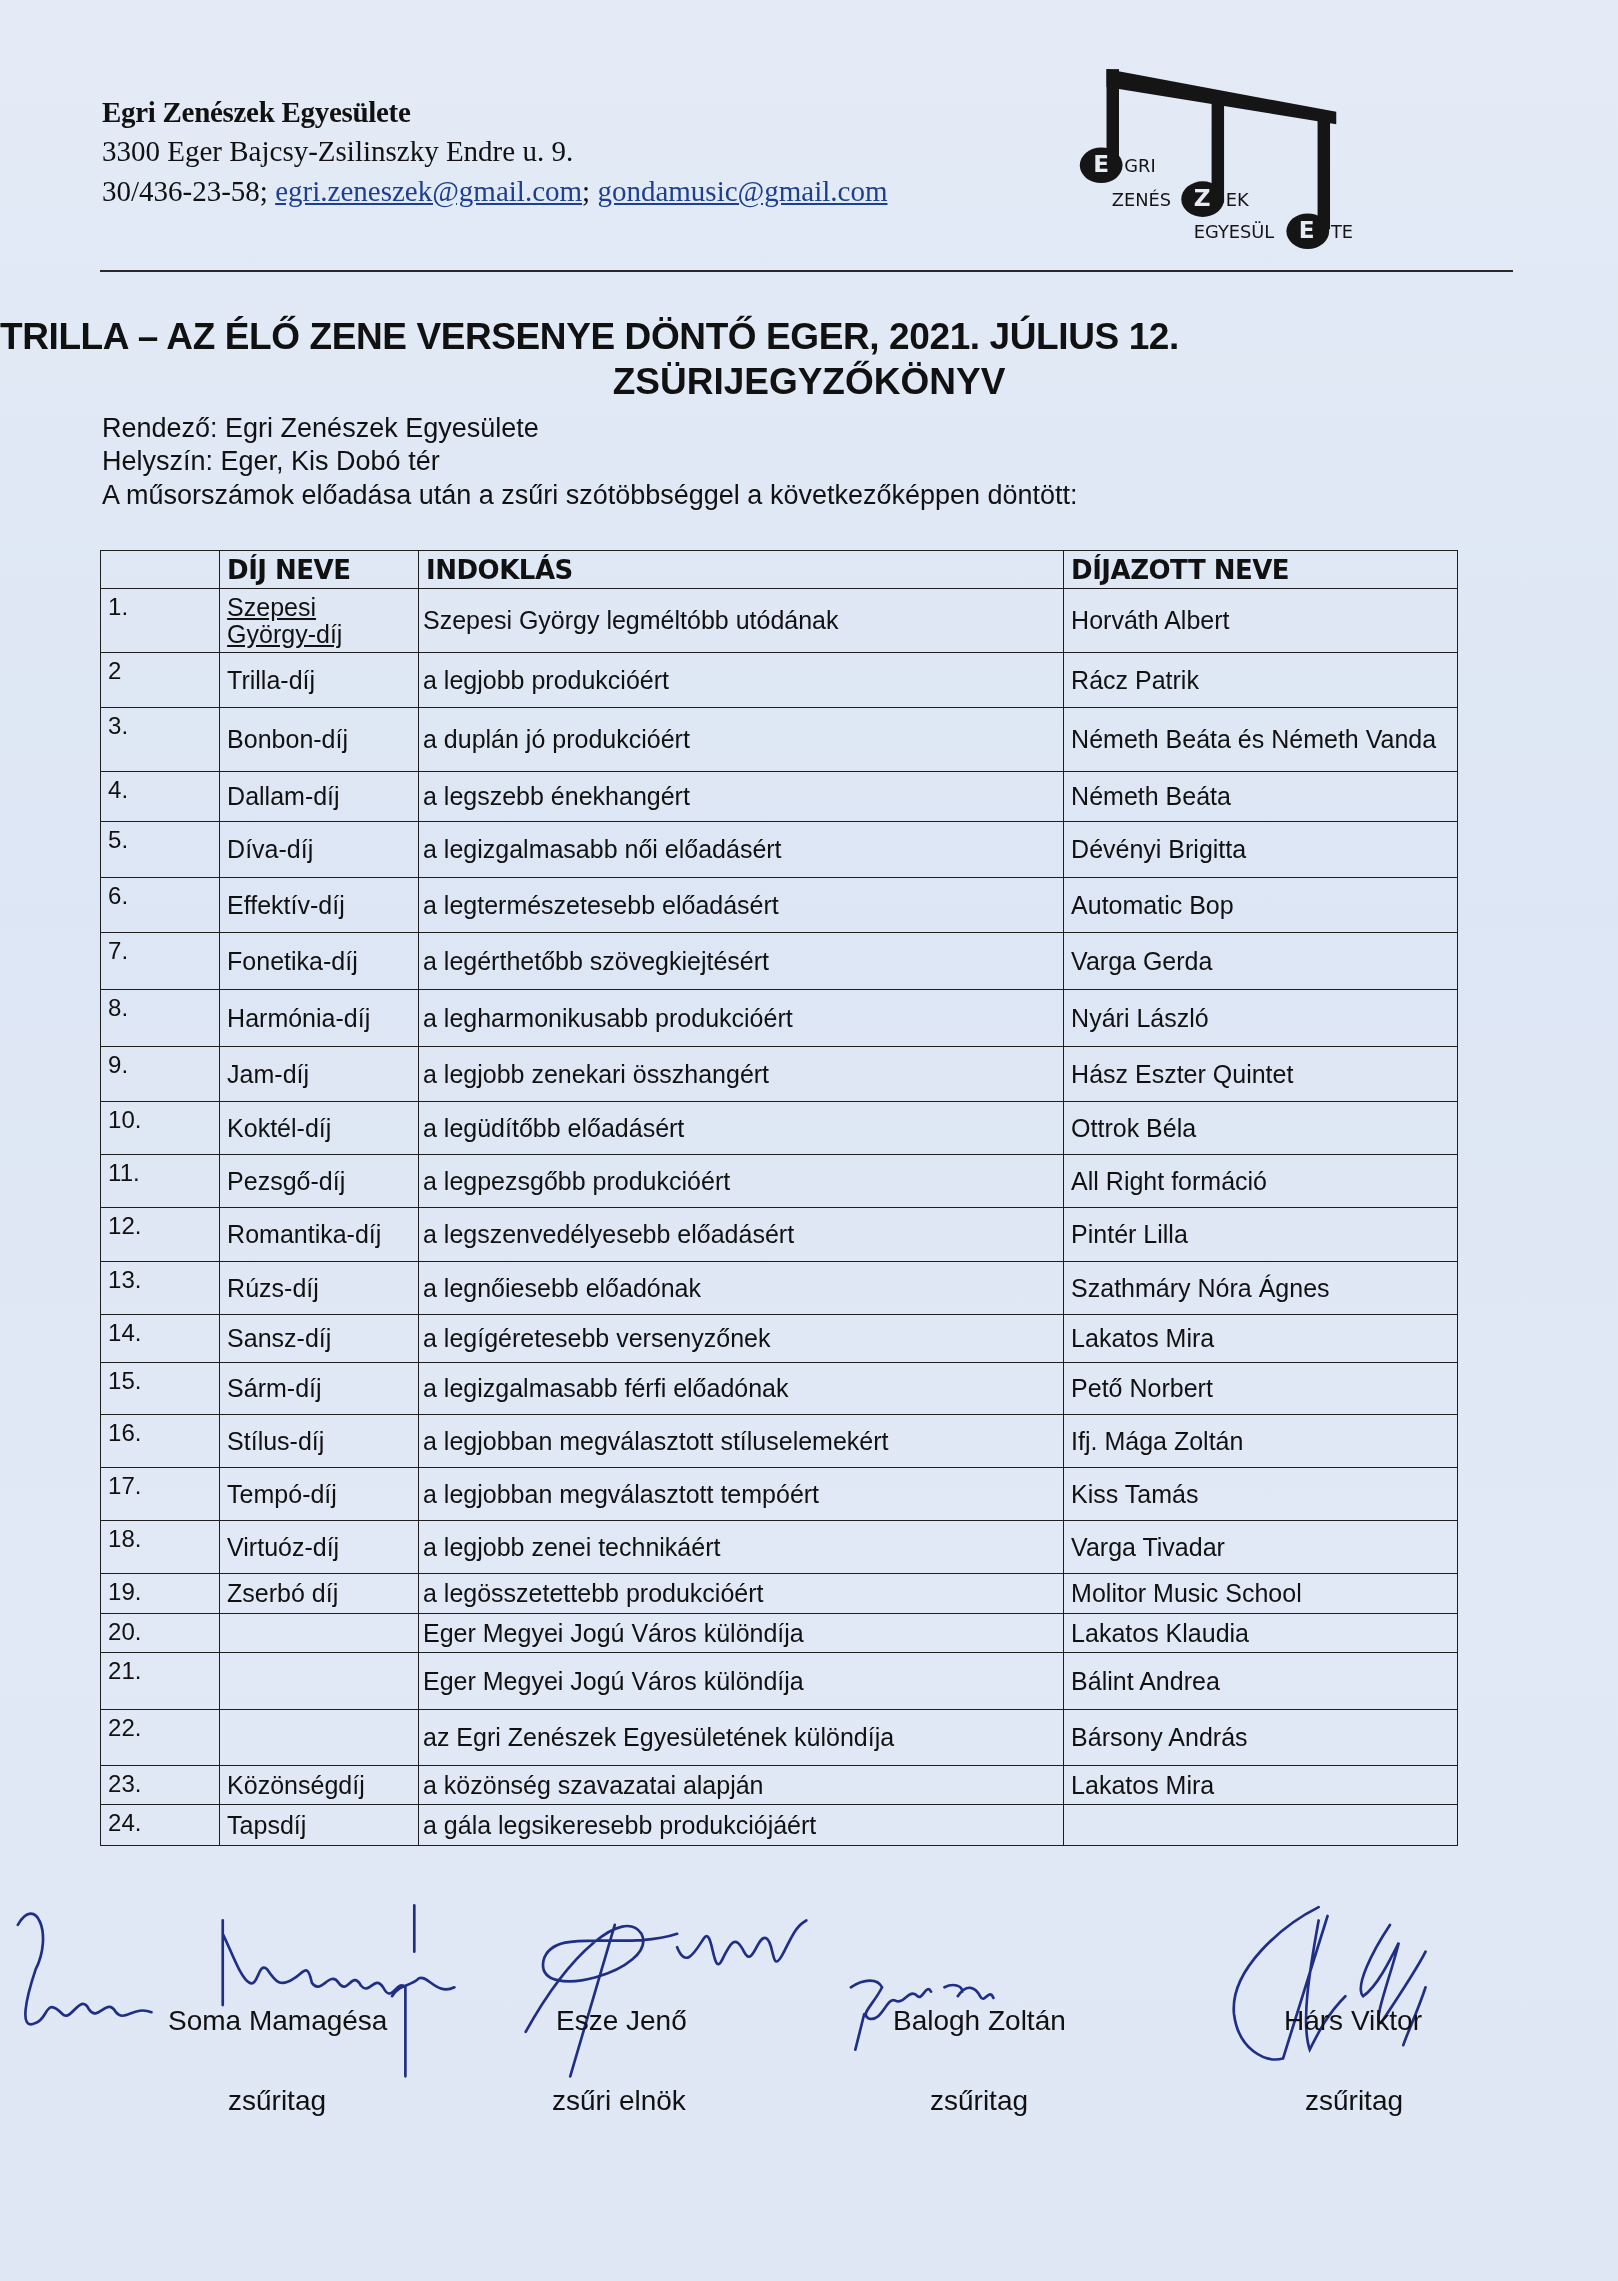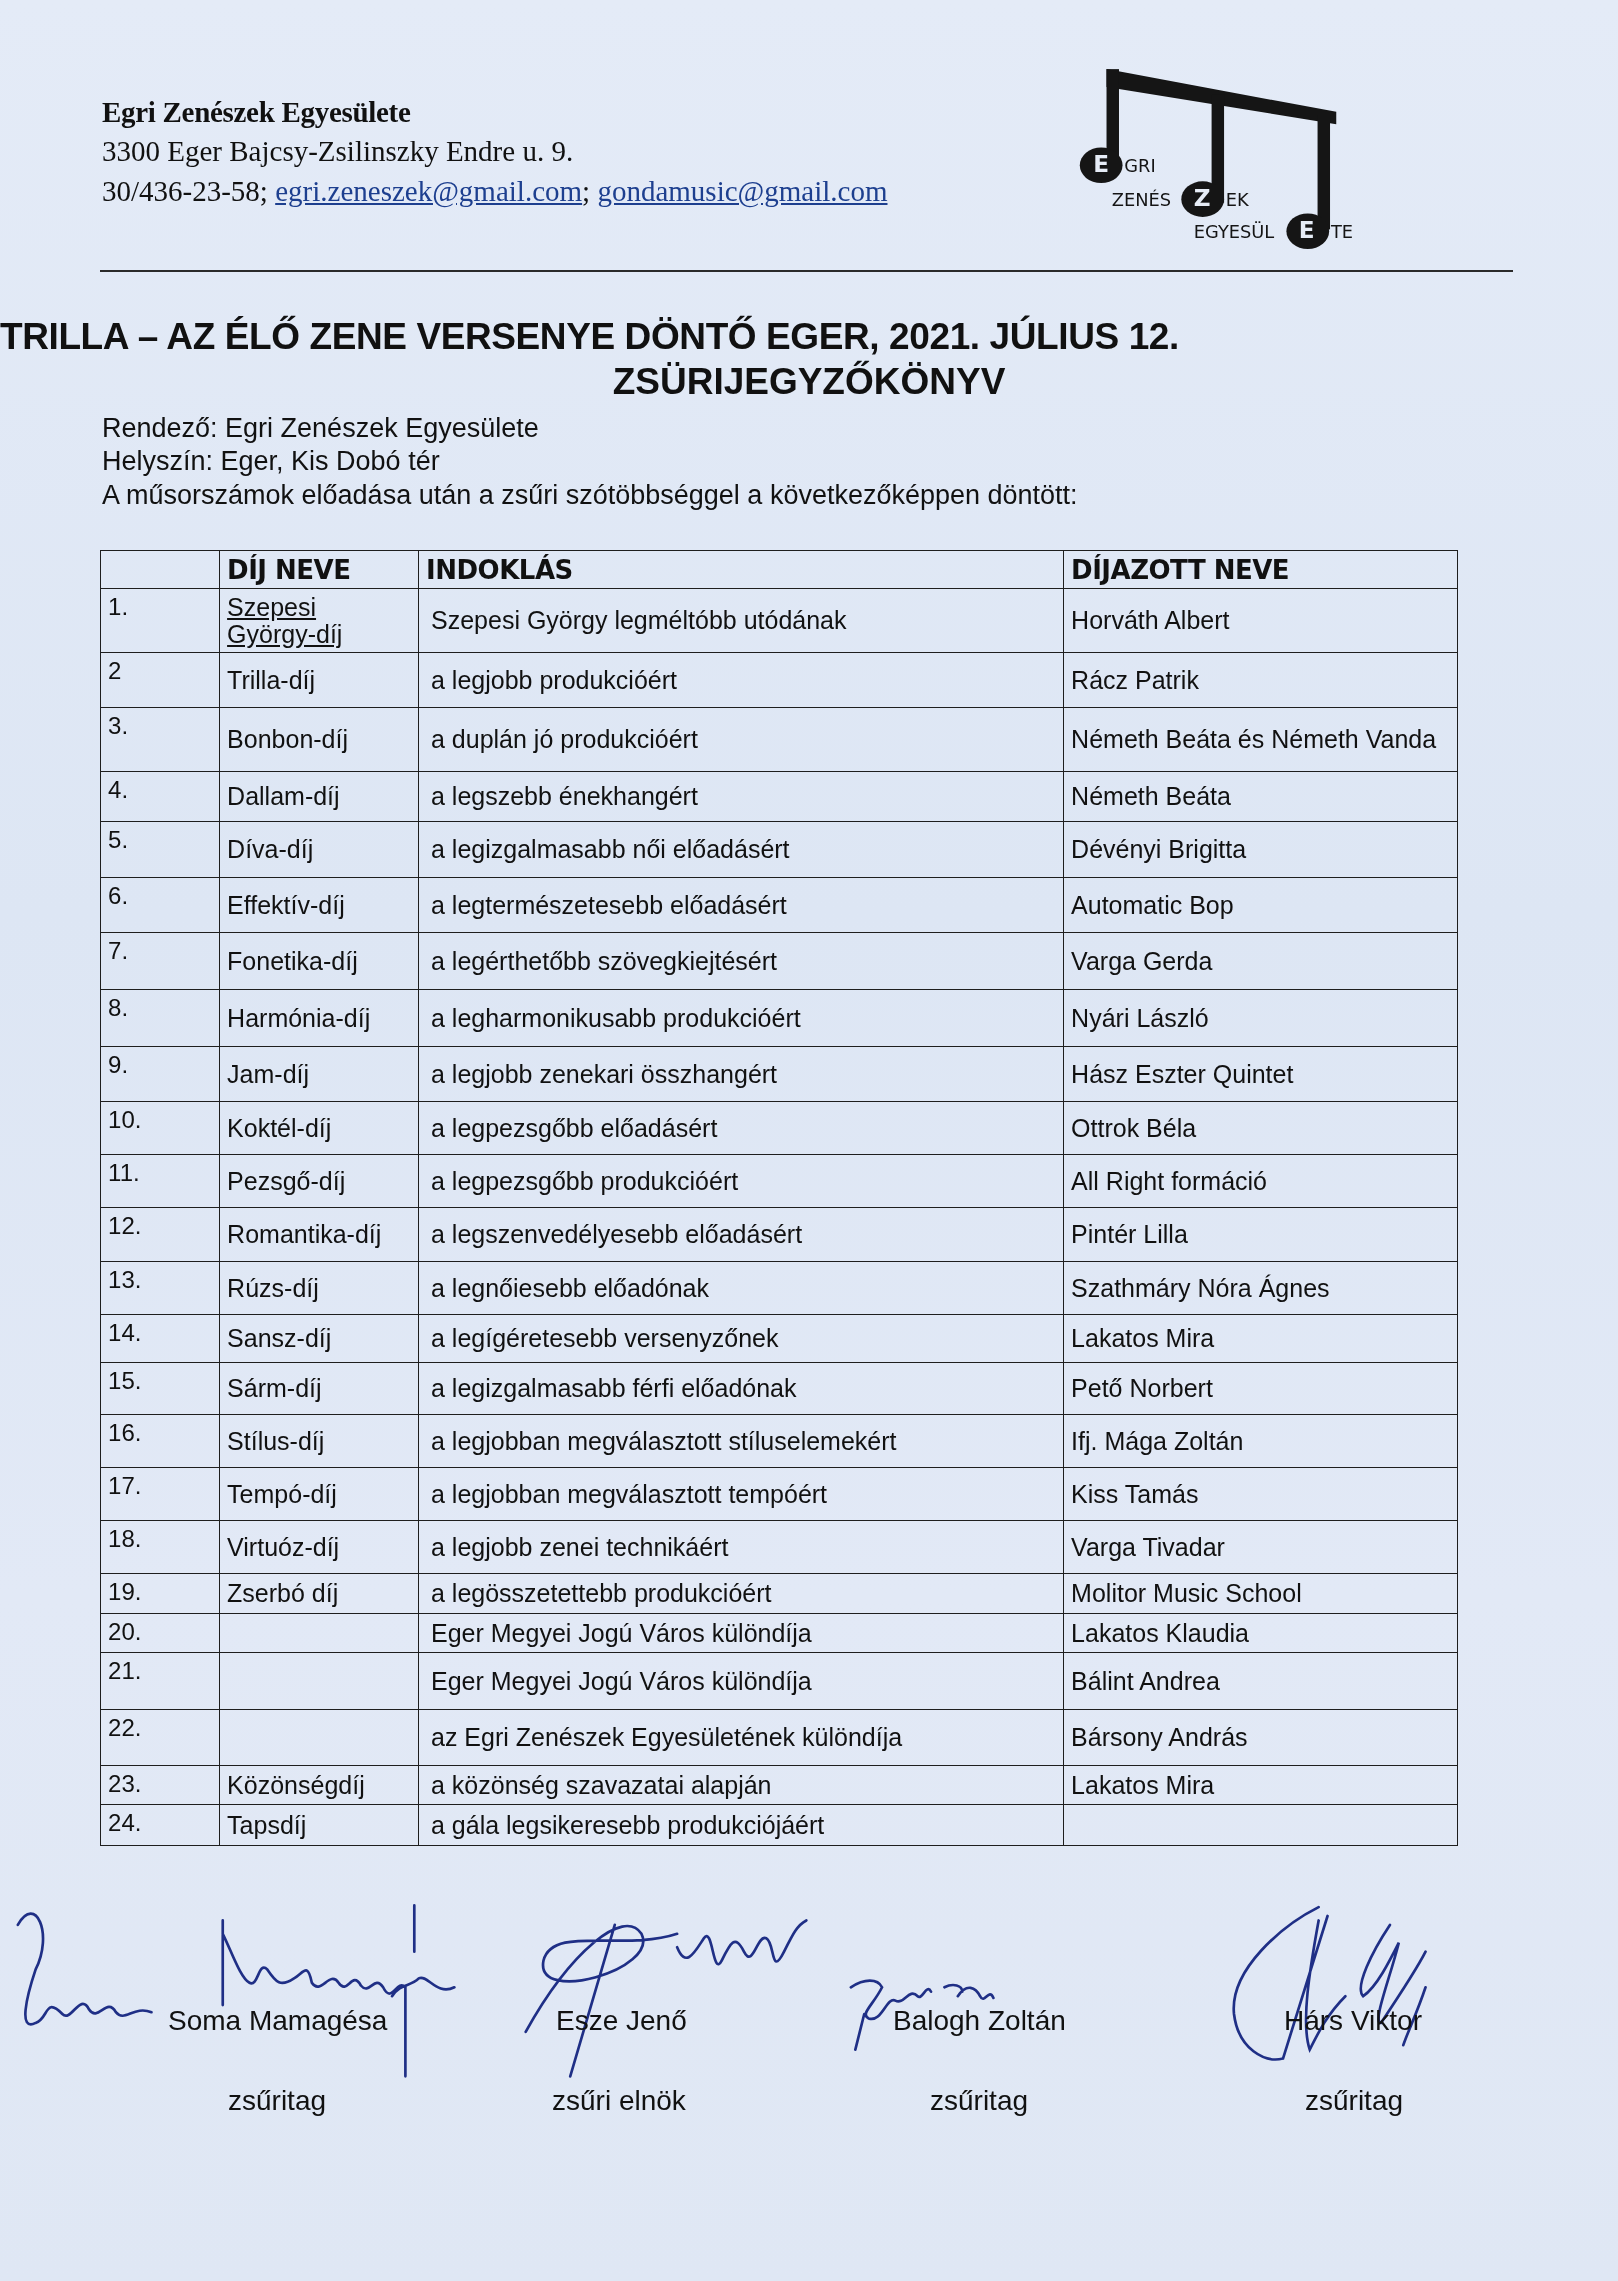--- a/index.html
+++ b/index.html
@@ -32,21 +32,21 @@
 
   
   #awards-table {
     left:100px; top:550px; width:1356px;
     border-collapse:collapse; table-layout:fixed;
     font-family:"Liberation Sans","DejaVu Sans",sans-serif; font-size:25px;
   }
   #awards-table td, #awards-table th { border:1.8px solid #1e1e1e; padding:0 7.1px; vertical-align:middle; text-align:left; }
   #awards-table th { font-family:"DejaVu Sans","Liberation Sans",sans-serif; font-weight:bold; font-size:26px; height:37px; letter-spacing:-0.5px; }
   #awards-table td.num { vertical-align:top; padding-top:3.6px; font-size:24px; }
-  #awards-table td.desc { padding-left:12px; }
+  #awards-table td.desc { padding-left:4px; }
   col.c1 { width:119px; } col.c2 { width:199px; } col.c3 { width:645px; } col.c4 { width:394px; }
 
   
   .sig-name { font-size:28px; top:2005px; }
   .sig-role { font-size:28px; top:2085px; }
   #signatures-svg { left:0; top:1898px; width:1618px; height:232px; }
 </style>
 </head>
 <body>
 
@@ -158,21 +158,21 @@
       </tr>
       <tr style="height: 55px;">
         <td class="num">9.</td>
         <td>Jam-díj</td>
         <td class="desc">a legjobb zenekari összhangért</td>
         <td>Hász Eszter Quintet</td>
       </tr>
       <tr style="height: 53px;">
         <td class="num">10.</td>
         <td>Koktél-díj</td>
-        <td class="desc">a legpezsgőbb előadásért</td>
+        <td class="desc">a legüdítőbb előadásért</td>
         <td>Ottrok Béla</td>
       </tr>
       <tr style="height: 53px;">
         <td class="num">11.</td>
         <td>Pezsgő-díj</td>
         <td class="desc">a legpezsgőbb produkcióért</td>
         <td>All Right formáció</td>
       </tr>
       <tr style="height: 54px;">
         <td class="num">12.</td>

